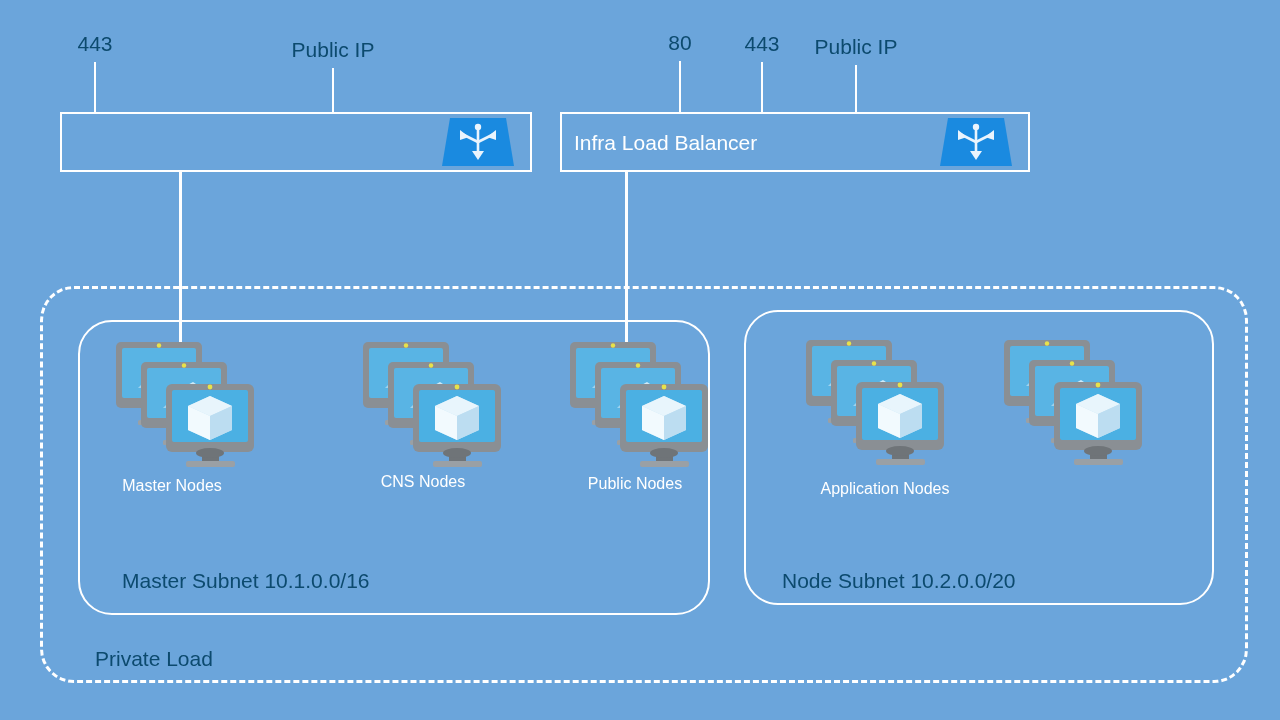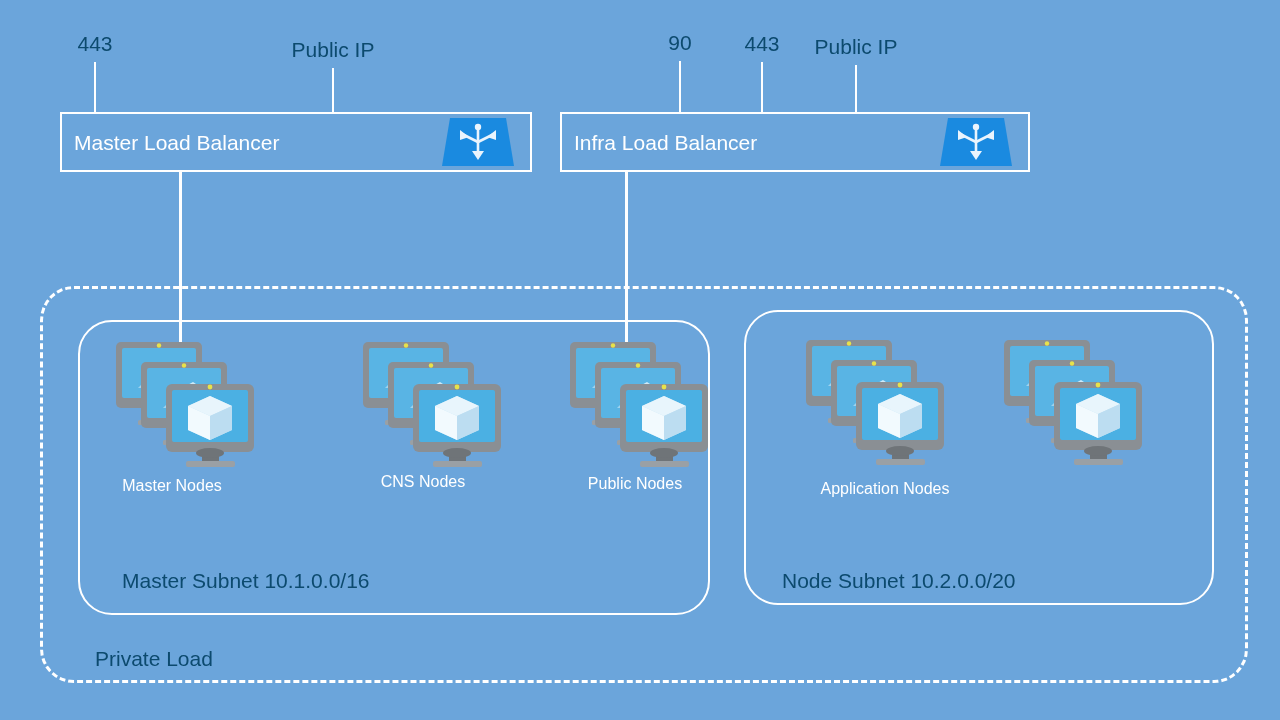--- a/index.html
+++ b/index.html
@@ -103,31 +103,30 @@
 <body>
 
 <div id="canvas">
 
   <div class="tick-label" style="left:95px; top:33px;">443</div>
   <div class="tick-line" style="left:94px; top:62px; height:50px;"></div>
 
   <div class="tick-label" style="left:333px; top:39px;">Public IP</div>
   <div class="tick-line" style="left:332px; top:68px; height:44px;"></div>
 
-  <div class="tick-label" style="left:680px; top:32px;">90</div>
+  <div class="tick-label" style="left:680px; top:32px;">80</div>
   <div class="tick-line" style="left:679px; top:61px; height:51px;"></div>
 
   <div class="tick-label" style="left:762px; top:33px;">443</div>
   <div class="tick-line" style="left:761px; top:62px; height:50px;"></div>
 
   <div class="tick-label" style="left:856px; top:36px;">Public IP</div>
   <div class="tick-line" style="left:855px; top:65px; height:47px;"></div>
 
   <div class="lb-box" style="left:60px; top:112px; width:472px; height:60px;">
-    <span class="lb-label">Master Load Balancer</span>
     <span class="lb-icon" style="right:14px;">
       <svg viewBox="0 0 76 48" width="76" height="48" aria-hidden="true">
         <path d="M10 0 H66 L74 48 H2 Z" fill="#1a8ae0"></path>
         <g fill="none" stroke="#eaf4fd" stroke-width="2.6" stroke-linecap="round" stroke-linejoin="round">
           <circle cx="38" cy="9" r="3.2" fill="#eaf4fd" stroke="none"></circle>
           <line x1="38" y1="12" x2="38" y2="38"></line>
           <line x1="38" y1="24" x2="22" y2="16"></line>
           <line x1="38" y1="24" x2="54" y2="16"></line>
         </g>
         <g fill="#eaf4fd">

